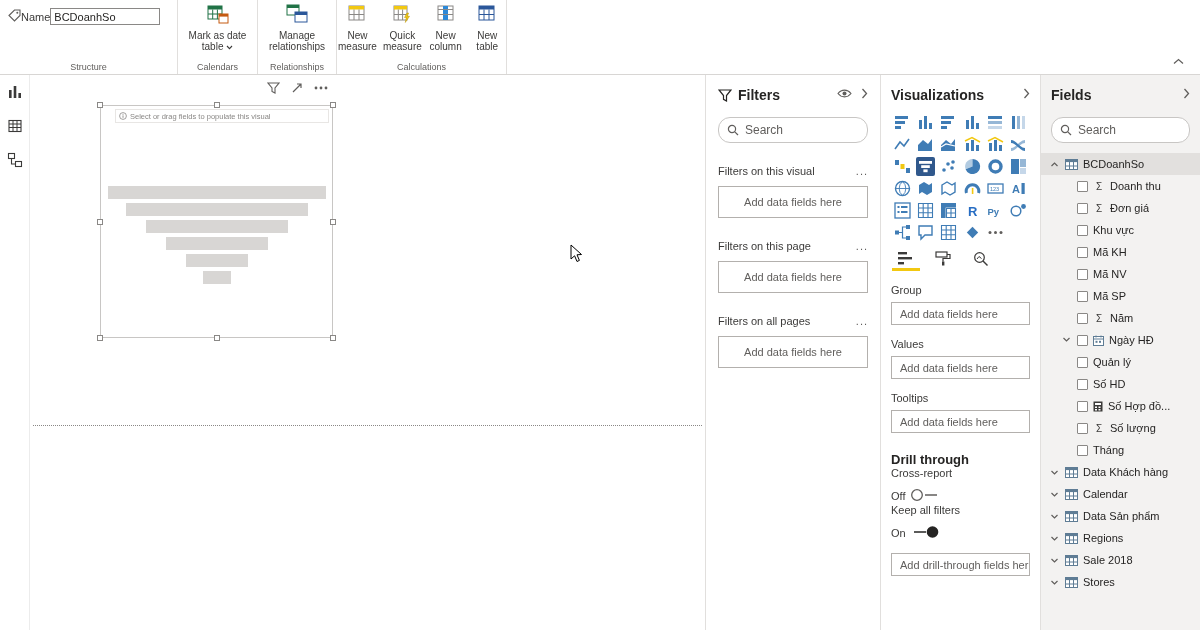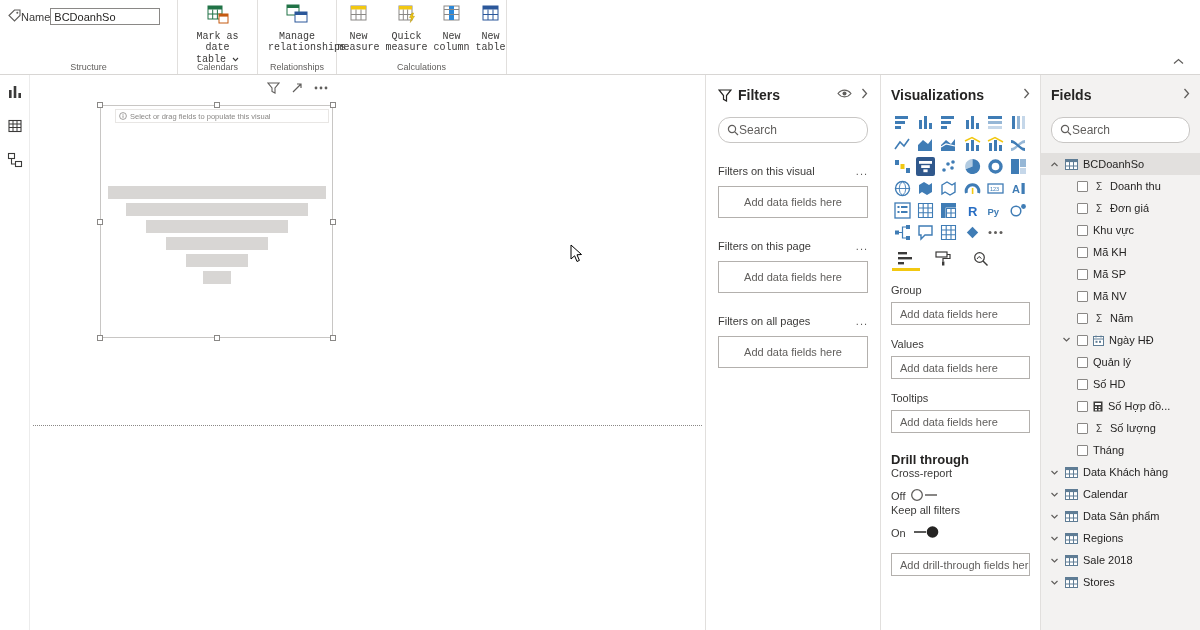--- a/index.html
+++ b/index.html
@@ -10,21 +10,21 @@
   .ribbon{position:absolute;left:0;top:0;width:1200px;height:75px;background:#fff;border-bottom:1px solid #d8d6d4;}
   .rgroup{position:absolute;top:0;height:74px;}
   .g-structure{left:0;width:178px;border-right:1px solid #e1dfdd;}
   .g-calendars{left:178px;width:80px;border-right:1px solid #e1dfdd;display:flex;justify-content:center;}
   .g-relationships{left:258px;width:79px;border-right:1px solid #e1dfdd;display:flex;justify-content:center;}
   .g-calculations{left:337px;width:170px;border-right:1px solid #e1dfdd;}
   .g-rest{left:507px;right:0;}
   .glabel{position:absolute;bottom:2px;left:0;width:100%;text-align:center;font-size:9px;color:#605e5c;}
   .name-row{position:absolute;left:8px;top:8px;display:flex;align-items:center;font-size:11px;color:#3b3a39;}
   .name-input{width:110px;height:17px;border:1px solid #8a8886;font-size:11px;padding:0 3px;font-family:inherit;color:#252423;background:#fff;}
-  .rbtn{display:flex;flex-direction:column;align-items:center;gap:3px;background:none;border:none;font-family:Liberation Mono, monospace;font-size:10px;color:#3b3a39;padding:4px 1px 0;cursor:pointer;line-height:1.15;}
+  .rbtn{display:flex;flex-direction:column;align-items:center;gap:3px;background:none;border:none;font-family:Liberation Sans, sans-serif;font-size:10px;color:#3b3a39;padding:4px 1px 0;cursor:pointer;line-height:1.15;}
   .rbtn .lbl{text-align:center;max-width:58px;}
   .calc-row{display:flex;justify-content:center;gap:4px;padding-top:0;}
   .calc-row .rbtn .lbl{max-width:42px;}
   .ribbon-collapse{position:absolute;right:16px;bottom:6px;cursor:pointer;}
 
   
   .rail{position:absolute;left:0;top:75px;width:30px;height:555px;background:#fff;border-right:1px solid #ececec;}
   .rail-btn{width:30px;height:34px;display:flex;align-items:center;justify-content:center;cursor:pointer;}
 
   
@@ -41,21 +41,21 @@
   .ph-text{font-size:7.5px;color:#8a8886;white-space:nowrap;}
   .funnel{position:absolute;top:80px;left:0;right:0;display:flex;flex-direction:column;align-items:center;gap:4px;}
   .fbar{height:13px;background:#d8d6d4;}
   .mouse-cursor{position:absolute;left:570px;top:244px;z-index:50;}
 
   
   .pane{position:absolute;top:75px;height:555px;background:#fff;border-left:1px solid #e1dfdd;padding:10px 12px;}
   .pane-header{display:flex;align-items:center;gap:6px;height:20px;}
   .pane-title{font-size:14px;font-weight:bold;color:#252423;white-space:nowrap;}
   .hdr-right{margin-left:auto;display:flex;gap:9px;align-items:center;}
-  .searchbox{margin-top:12px;height:26px;border:1px solid #c8c6c4;border-radius:12px;display:flex;align-items:center;padding:0 8px;background:#fff;}
+  .searchbox{margin-top:12px;height:26px;border:1px solid #c8c6c4;border-radius:12px;display:flex;align-items:center;gap:6px;padding:0 8px;background:#fff;}
   .searchbox input{border:none;outline:none;flex:1;min-width:0;font-size:12px;font-family:inherit;color:#252423;background:transparent;}
   .searchbox input::placeholder{color:#605e5c;}
 
   
   .fpane{left:705px;width:175px;}
   .fsection{margin-top:22px;}
   .fsec-head{display:flex;justify-content:space-between;align-items:center;font-size:11px;color:#3b3a39;}
   .fsec-more{color:#605e5c;cursor:pointer;letter-spacing:1px;}
   .dropzone{margin-top:9px;height:32px;border:1px solid #b3b0ad;display:flex;align-items:center;justify-content:center;font-size:11px;color:#605e5c;background:#fff;}
 
@@ -686,26 +686,26 @@
         <span class="flbl">Khu vực</span>
       </div>
       <div class="trow frow">
         <span class="chevslot"></span>
         <span class="cb"></span>
         <span class="flbl">Mã KH</span>
       </div>
       <div class="trow frow">
         <span class="chevslot"></span>
         <span class="cb"></span>
+        <span class="flbl">Mã NV</span>
+      </div>
+      <div class="trow frow">
+        <span class="chevslot"></span>
+        <span class="cb"></span>
         <span class="flbl">Mã SP</span>
-      </div>
-      <div class="trow frow">
-        <span class="chevslot"></span>
-        <span class="cb"></span>
-        <span class="flbl">Mã NV</span>
       </div>
       <div class="trow frow">
         <span class="chevslot"></span>
         <span class="cb"></span>
         <span class="sigma">Σ</span>
         <span class="flbl">Năm</span>
       </div>
       <div class="trow frow">
         <span class="chevslot">
           <span><svg width="9" height="9" viewBox="0 0 9 9">

